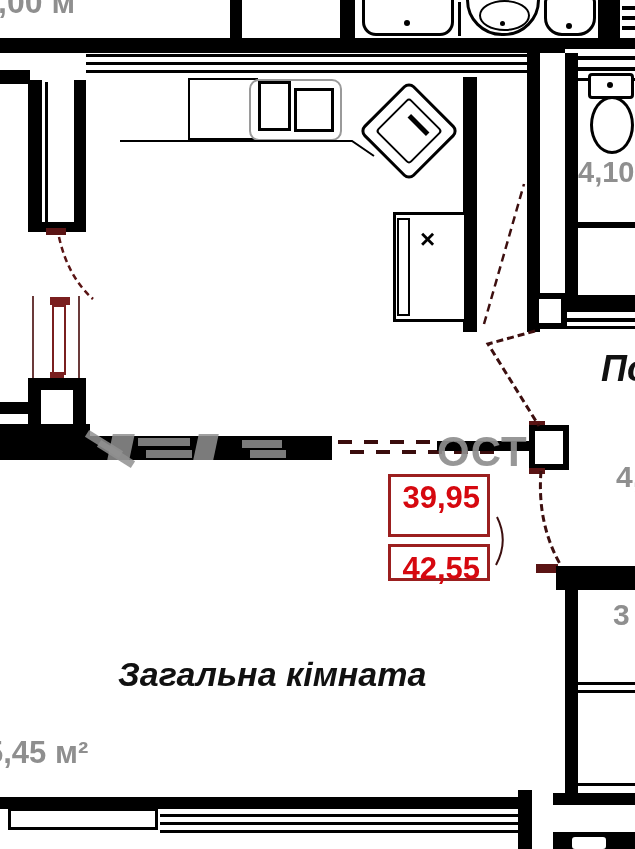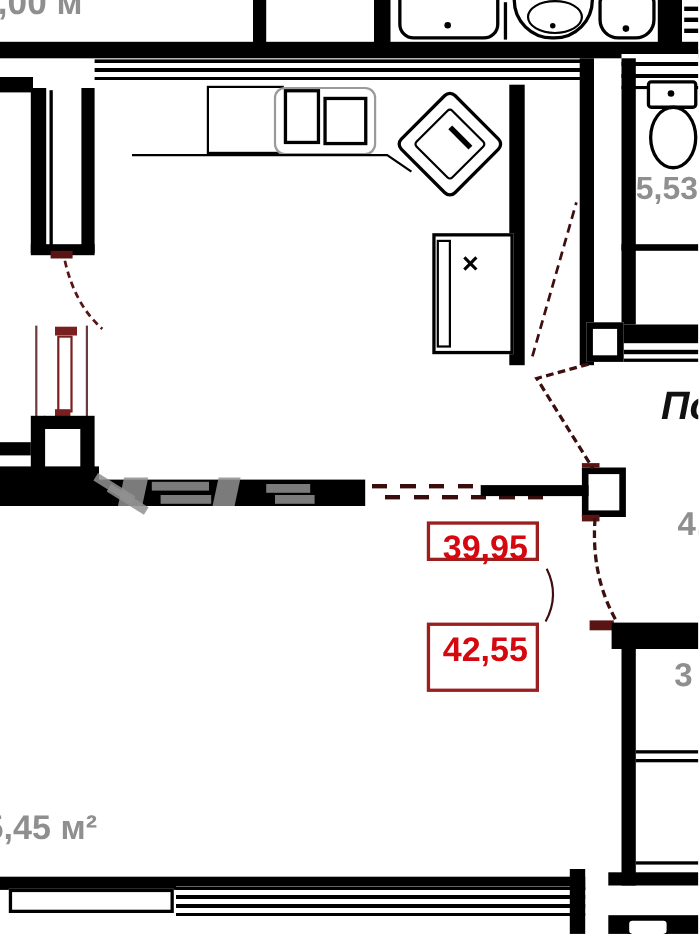--- a/index.html
+++ b/index.html
@@ -78,20 +78,21 @@
   <div class="wall" style="left:437px;top:441px;width:98px;height:10px"></div>
 
   <div class="wm" style="left:84px;top:440px;width:40px;height:8px;transform:rotate(32deg)"></div>
   <div class="wm" style="left:96px;top:450px;width:40px;height:8px;transform:rotate(32deg)"></div>
   <div class="wm" style="left:110px;top:434px;width:22px;height:26px;transform:skewX(-12deg)"></div>
   <div class="wm" style="left:138px;top:438px;width:52px;height:8px"></div>
   <div class="wm" style="left:146px;top:450px;width:46px;height:8px"></div>
   <div class="wm" style="left:196px;top:434px;width:20px;height:26px;transform:skewX(-12deg)"></div>
   <div class="wm" style="left:242px;top:440px;width:40px;height:8px"></div>
   <div class="wm" style="left:250px;top:450px;width:36px;height:8px"></div>
+  <div class="watermark-text">ОСТ</div>
 
   <div class="thinbrown" style="left:32px;top:296px;width:2px;height:84px"></div>
   <div class="thinbrown" style="left:78px;top:296px;width:2px;height:84px"></div>
   <div class="maroon" style="left:50px;top:297px;width:20px;height:8px;background:#7a1f1f"></div>
   <div class="abs" style="left:52px;top:305px;width:10px;height:66px;background:#fff;border:2px solid #7a1f1f"></div>
   <div class="maroon" style="left:50px;top:372px;width:14px;height:8px;background:#7a1f1f"></div>
   <div class="wall" style="left:28px;top:378px;width:13px;height:50px"></div>
   <div class="wall" style="left:40px;top:378px;width:46px;height:12px"></div>
   <div class="wall" style="left:73px;top:390px;width:13px;height:38px"></div>
   <div class="wall" style="left:0;top:402px;width:28px;height:12px"></div>
@@ -132,22 +133,23 @@
   <svg class="overlay" width="635" height="849" viewBox="0 0 635 849">
     <path d="M120 141 H352 L374 156" stroke="#000" stroke-width="2" fill="none"></path>
     <path d="M484 324 L524 184" stroke="#3d0f0f" stroke-width="2.5" stroke-dasharray="8 5" fill="none"></path>
     <path d="M535 331 L488 344 L539 426" stroke="#3d0f0f" stroke-width="3" stroke-dasharray="7 4" fill="none"></path>
     <path d="M541 471 Q537 523 560 564" stroke="#3d0f0f" stroke-width="3" stroke-dasharray="7 4" fill="none"></path>
     <path d="M59 237 Q68 277 93 299" stroke="#5a1414" stroke-width="2.5" stroke-dasharray="6 4" fill="none"></path>
     <path d="M497 517 Q509 541 496 565" stroke="#3d0f0f" stroke-width="2" fill="none"></path>
   </svg>
 
   <div class="area-label" style="left:-2px;top:-16px;font-size:32px">,00 м</div>
+  <div class="room-label" style="left:118px;top:655px;font-size:34px">Загальна кімната</div>
   <div class="area-label" style="left:-14px;top:735px">5,45 м²</div>
-  <div class="area-label" style="left:578px;top:156px;font-size:29px">5,53</div>
+  <div class="area-label" style="left:578px;top:156px;font-size:29px">4,10</div>
   <div class="room-label" style="left:601px;top:348px;font-size:36px">По</div>
   <div class="area-label" style="left:616px;top:460px;font-size:30px">4,</div>
   <div class="area-label" style="left:613px;top:598px;font-size:30px">3</div>
 
-  <div class="redcell" style="top:474px;height:36px;line-height:42px">39,95</div>
-  <div class="redcell" style="top:566px;height:63px;line-height:44px">42,55</div>
+  <div class="redcell" style="top:474px;height:63px;line-height:42px">39,95</div>
+  <div class="redcell" style="top:544px;height:37px;line-height:44px">42,55</div>
 
 </div>
 
 </body></html>

